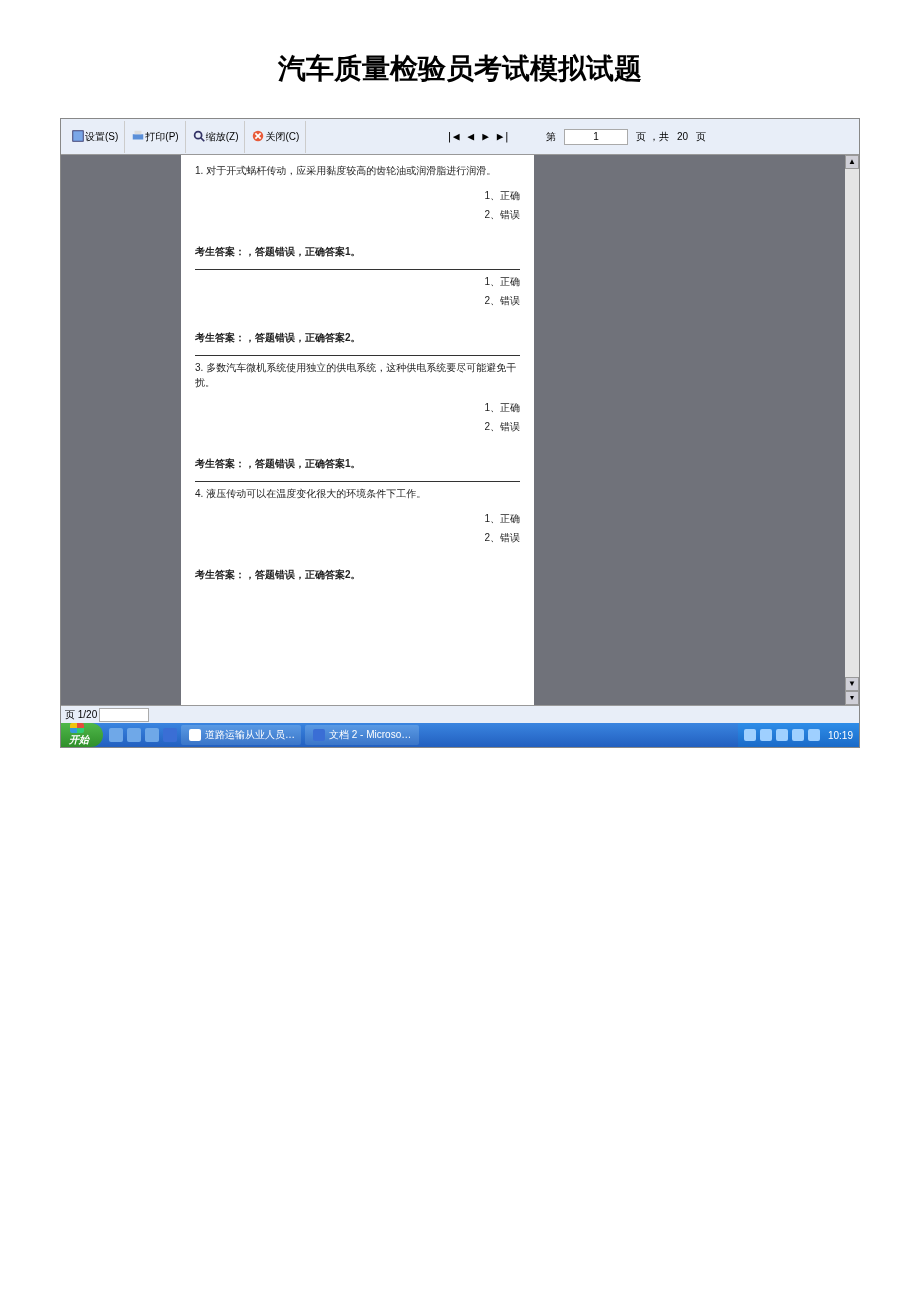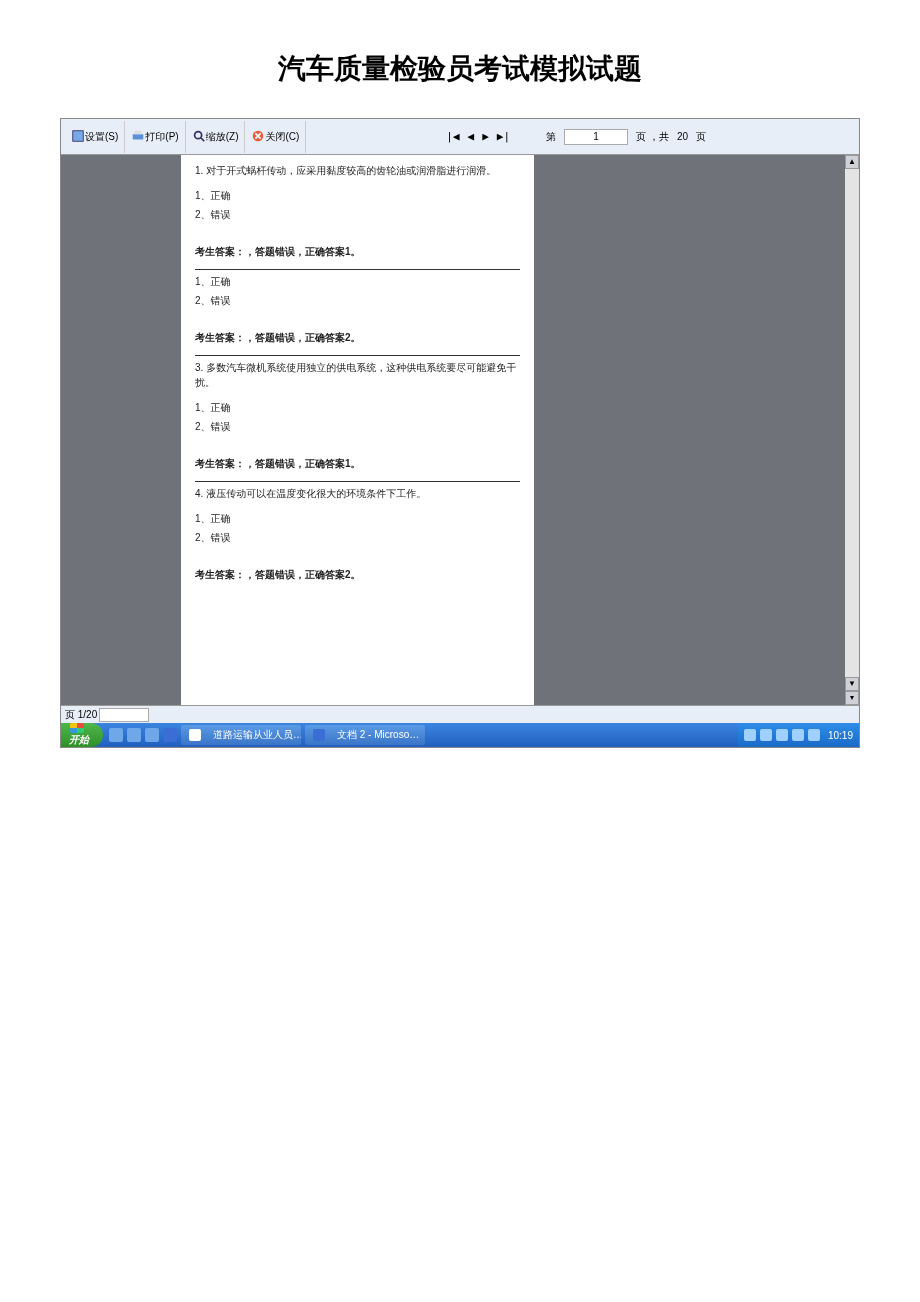--- a/index.html
+++ b/index.html
@@ -18,32 +18,32 @@
 .tool-btn .mini-icon { width: 14px; height: 14px; margin-bottom: 1px; }
 .page-nav { display: flex; align-items: center; margin-left: 140px; gap: 8px; font-size: 10px; }
 .nav-arrow { font-family: monospace; font-size: 11px; cursor: pointer; }
 .page-input { border: 1px solid #aaa; height: 16px; width: 64px; font-size: 10px; text-align: center; }
 .content-area { background: #6f6f78; height: 550px; display: flex; position: relative; }
 .gutter-left { width: 120px; background: #70727a; }
 .page { background: #fff; flex: 1; margin: 0; padding: 6px 14px 0 14px; font-size: 10px; line-height: 1.5; color: #222; position: relative; max-width: 380px; }
 .gutter-right { flex: 1; background: #70727a; }
 .question { border-bottom: 1px solid #333; padding-bottom: 10px; margin-bottom: 4px; }
 .q-text { margin: 2px 0 10px 0; }
-.opt { margin: 4px 0; }
+.opt { margin: 4px 0; text-align: right; }
 .ans { margin-top: 22px; font-weight: bold; }
 .scrollbar-v { position: absolute; right: 0; top: 0; width: 14px; height: 100%; background: #e4e4e4; display: flex; flex-direction: column; }
 .sb-btn { height: 14px; background: #d0d0d8; border: 1px solid #999; font-size: 8px; text-align: center; line-height: 12px; }
 .sb-track { flex: 1; }
 .statusbar { background: #e8eef8; height: 18px; font-size: 10px; display: flex; align-items: center; padding: 0 4px; border-top: 1px solid #999; }
 .status-input { border: 1px solid #aaa; width: 50px; height: 14px; font-size: 10px; margin-left: 2px; }
 .taskbar { background: linear-gradient(to bottom, #3a85e0, #225fbf); height: 24px; display: flex; align-items: center; font-size: 10px; color: #fff; }
 .start-btn { background: linear-gradient(to bottom, #4fb84a, #2f8f2a); height: 24px; padding: 0 14px 0 8px; display: flex; align-items: center; font-weight: bold; font-style: italic; border-radius: 0 12px 12px 0; margin-right: 4px; flex-direction: column; }
 .start-btn .flag { width: 14px; height: 14px; margin-right: 4px; background: conic-gradient(#e74c3c 0 90deg, #2ecc71 90deg 180deg, #3498db 180deg 270deg, #f1c40f 270deg 360deg); border-radius: 2px; }
 .ql-icon { width: 14px; height: 14px; margin: 0 2px; background: #6fa8e8; border-radius: 2px; }
-.task-item { background: linear-gradient(#5a9ae4,#3a75c8); height: 20px; padding: 0 8px; margin: 0 2px; display: flex; align-items: center; border-radius: 2px; font-size: 10px; max-width: 120px; overflow: hidden; white-space: nowrap; gap: 8px; }
+.task-item { background: linear-gradient(#5a9ae4,#3a75c8); height: 20px; padding: 0 8px; margin: 0 2px; display: flex; align-items: center; border-radius: 2px; font-size: 10px; max-width: 120px; overflow: hidden; white-space: nowrap; }
 .task-item .ti-icon { width: 12px; height: 12px; margin-right: 4px; background: #fff; border-radius: 2px; flex-shrink: 0; }
 .tray { margin-left: auto; background: linear-gradient(#2e8de8,#1a6ac8); height: 24px; padding: 0 6px; display: flex; align-items: center; gap: 4px; }
 .tray .tray-icon { width: 12px; height: 12px; background: #9fd0ff; border-radius: 2px; }
 .clock { font-size: 10px; margin-left: 4px; }
 .watermark { position: absolute; top: 50%; left: 50%; transform: translate(-46%, 28%); font-size: 56px; color: #d8d8d8; font-family: Arial, sans-serif; letter-spacing: -2px; white-space: nowrap; z-index: 0; pointer-events: none; font-weight: 300; }
 .page > * { position: relative; z-index: 1; }
 </style>
 </head>
 <body>
 

